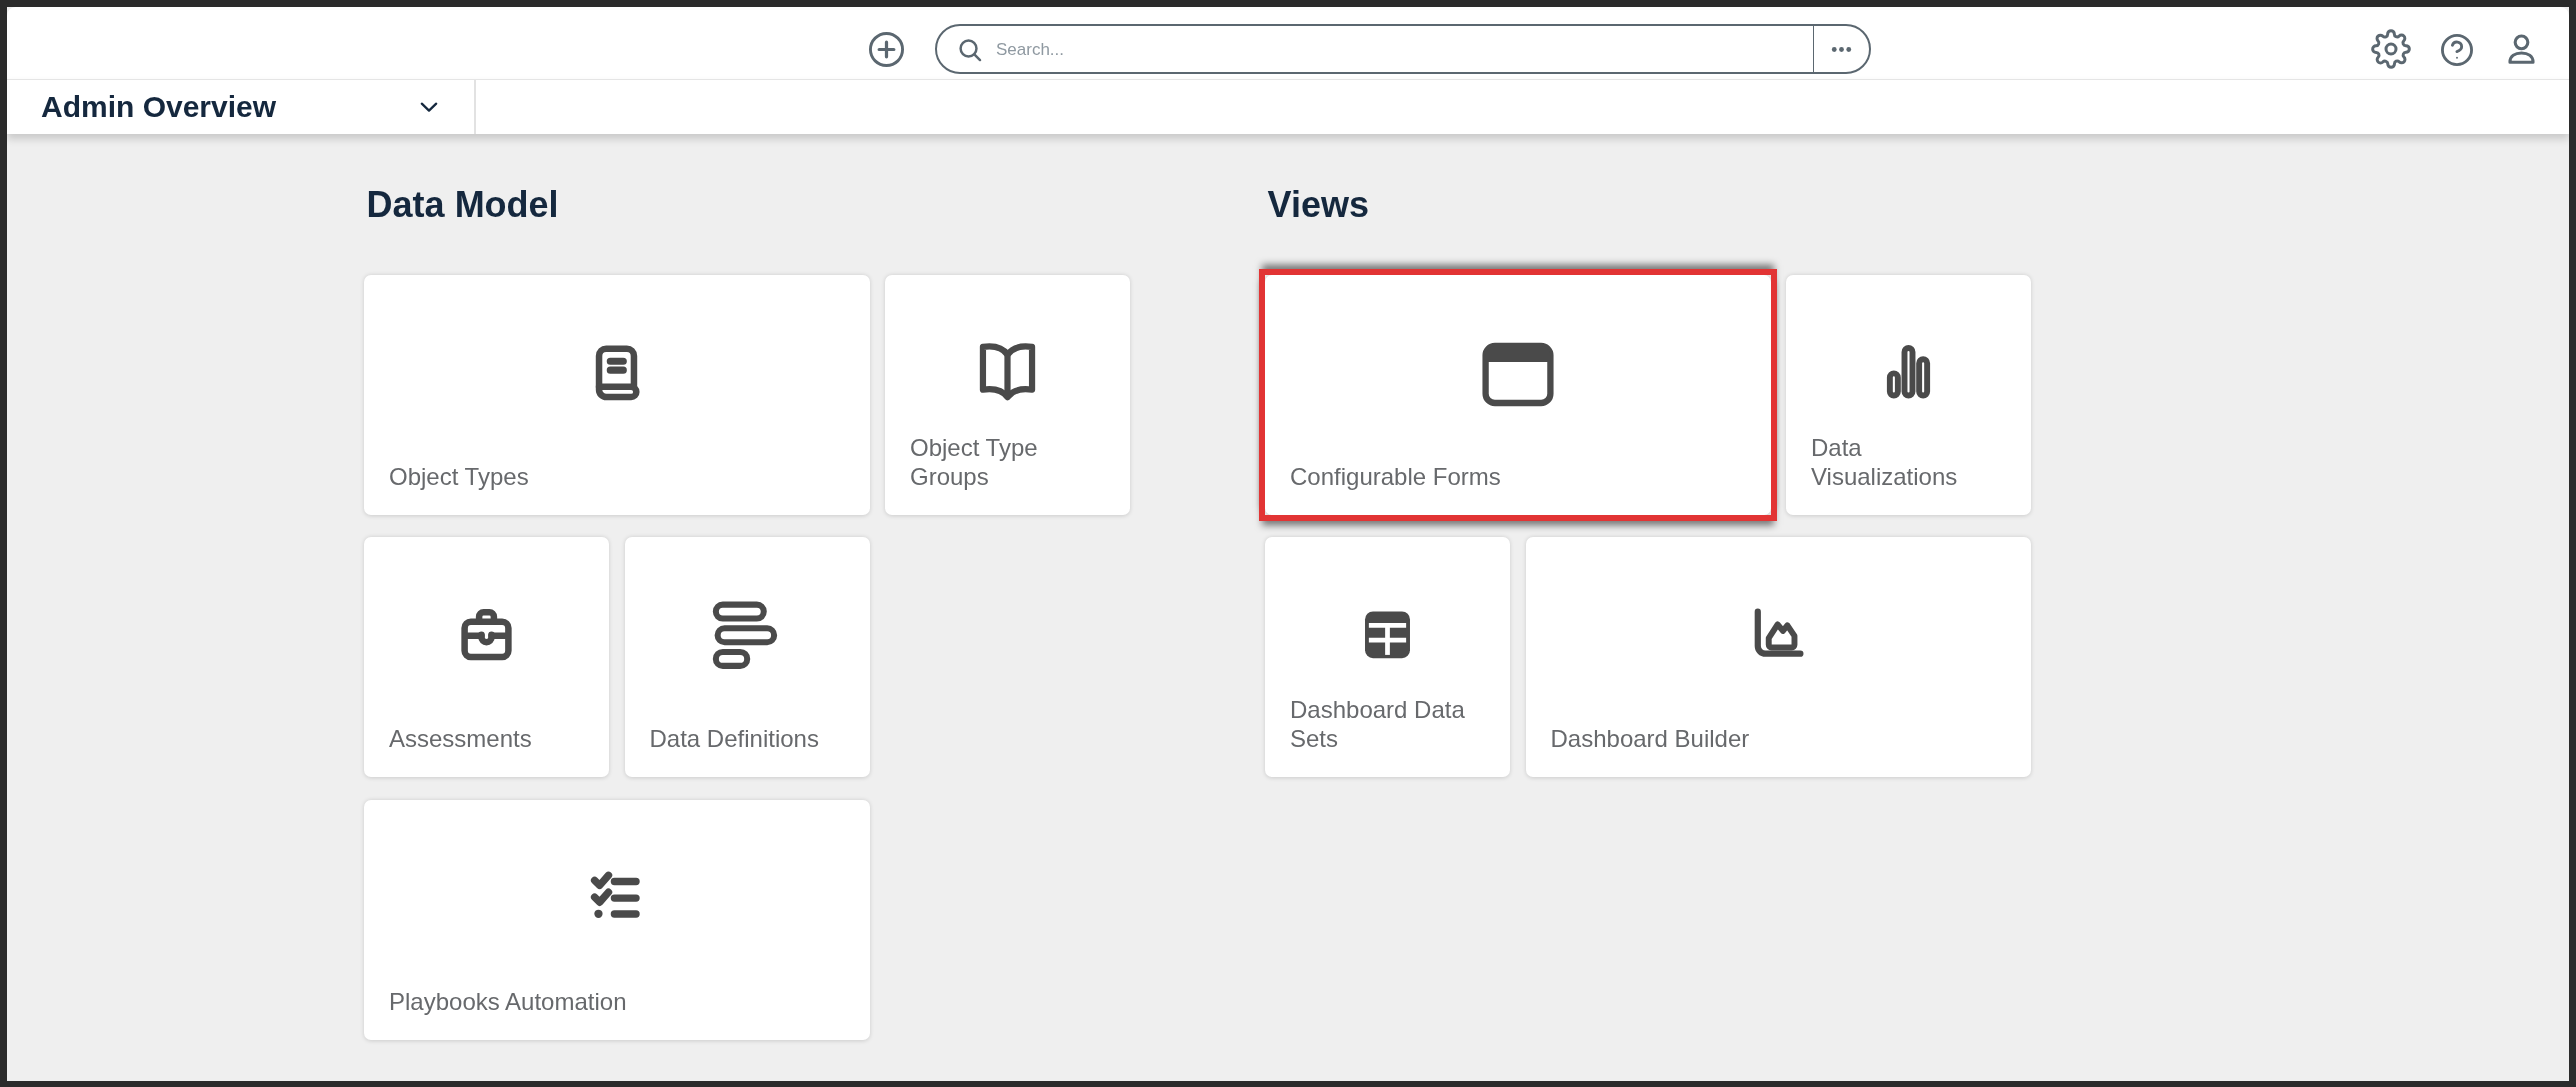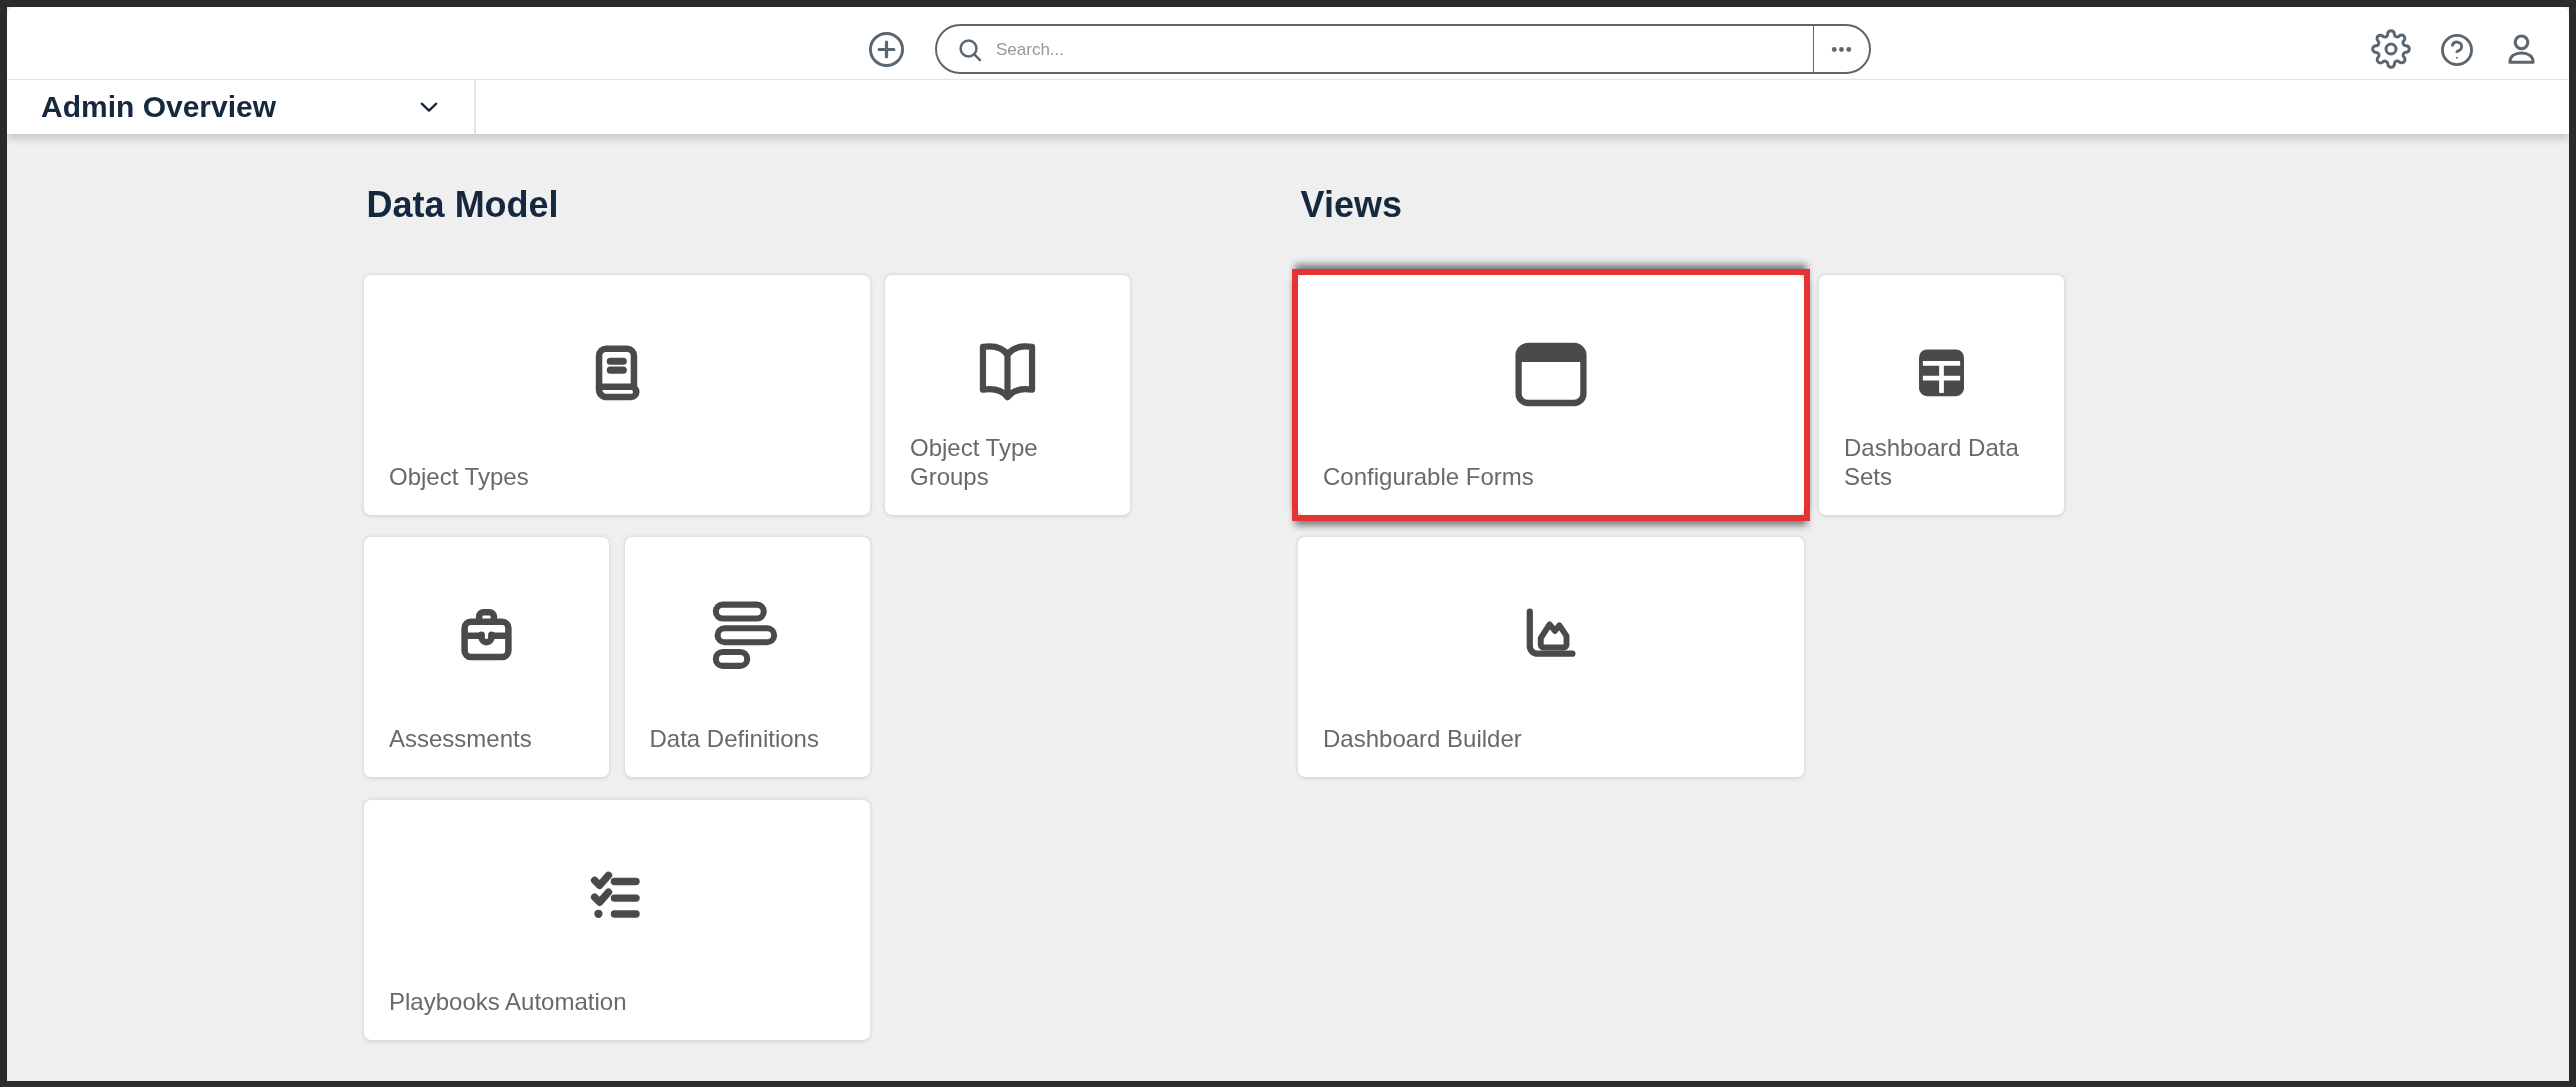--- a/index.html
+++ b/index.html
@@ -22,21 +22,21 @@
   
   .navbar{position:absolute;left:0;top:72px;width:100%;height:55px;background:#ffffff;border-top:1.7px solid #e5e5e5;box-sizing:border-box;box-shadow:0 5.2px 7.8px rgba(0,0,0,0.16);}
   .nav-dropdown{position:absolute;left:0;top:0;height:100%;width:503px;cursor:pointer;}
   .nav-title{position:absolute;left:34px;top:0;line-height:53px;font-size:30px;font-weight:700;color:#15283e;}
   .nav-chevron{position:absolute;left:410px;top:14.7px;}
   .nav-divider{position:absolute;left:467px;top:0;width:1.7px;height:100%;background:#e2e2e2;}
 
   
   .section{position:absolute;top:178px;width:767px;}
   .section-left{left:357px;}
-  .section-right{left:1291px;}
+  .section-right{left:1258px;}
   .section h2{font-size:36px;line-height:40px;font-weight:700;color:#15283e;margin:0 0 50px 2.6px;}
   .grid{display:grid;grid-template-columns:repeat(3,245px);gap:22.4px 15.5px;}
   .card{position:relative;background:#ffffff;border-radius:7px;height:240px;box-shadow:0 0.9px 4.3px rgba(0,0,0,0.15);cursor:pointer;}
   .card.wide{grid-column:span 2;}
   .card-icon{position:absolute;left:0;right:0;top:62px;display:flex;justify-content:center;}
   .card-label{position:absolute;left:25px;right:19px;bottom:24px;font-size:24px;line-height:29px;color:#67696c;}
   .card.highlight::after{content:"";position:absolute;left:-6px;top:-6px;right:-6px;bottom:-6px;border:6px solid #e23434;box-sizing:border-box;pointer-events:none;box-shadow:0 -8.6px 7px -3.4px rgba(0,0,0,0.5),0 8.6px 7px -3.4px rgba(0,0,0,0.5);}
 
   svg{display:block;}
   .stroke-dark{stroke:#4a4a4a;fill:none;stroke-linecap:round;stroke-linejoin:round;}
@@ -191,20 +191,30 @@
       <div class="card wide highlight">
         <span class="card-icon" style="top:66px">
           <svg width="72" height="67" viewBox="0 0 24 22.2" class="stroke-dark" stroke-width="2.1">
             <rect x="1.2" y="1.6" width="21.6" height="19" rx="3.1"></rect>
             <path d="M1.2 6.9 V4.7 a3.1 3.1 0 0 1 3.1-3.1 h15.4 A3.1 3.1 0 0 1 22.8 4.7 V6.9 z" fill="#4a4a4a" stroke="none"></path>
           </svg>
         </span>
         <span class="card-label">Configurable Forms</span>
       </div>
 
+      <div class="card">
+        <span class="card-icon">
+          <svg width="71" height="71" viewBox="0 0 24 24" class="stroke-dark" stroke-width="2">
+            <rect x="5.7" y="12.3" width="2.7" height="7.5" rx="1.35"></rect>
+            <rect x="10.65" y="3.7" width="2.7" height="16.1" rx="1.35"></rect>
+            <rect x="15.6" y="7.5" width="2.7" height="12.3" rx="1.35"></rect>
+          </svg>
+        </span>
+        <span class="card-label">Data Visualizations</span>
+      </div>
 
       <div class="card">
         <span class="card-icon">
           <svg width="71" height="71" viewBox="0 0 24 24">
             <rect x="4.4" y="4.2" width="15.2" height="15.8" rx="2.7" fill="#4a4a4a"></rect>
             <g stroke="#ffffff" stroke-width="1.6" fill="none">
               <path d="M12 8.95 V18.9"></path>
               <path d="M5.7 8.95 H18.3"></path>
               <path d="M5.7 13.9 H18.3"></path>
             </g>

